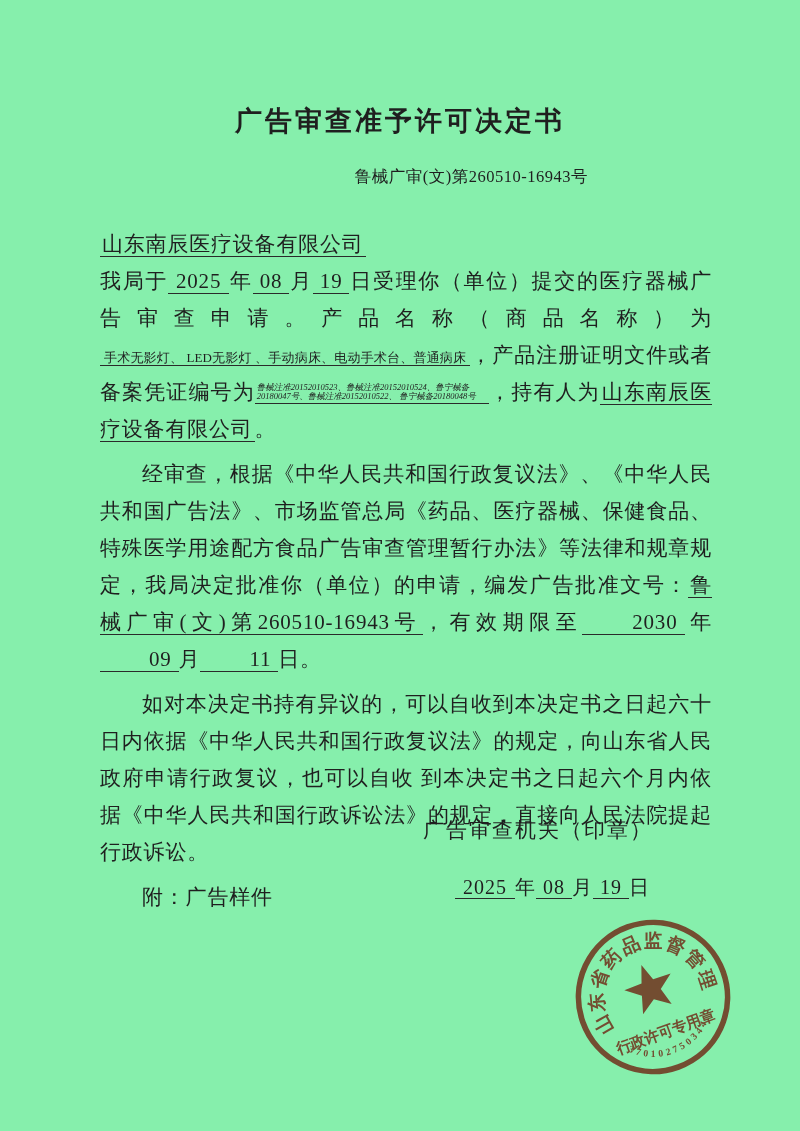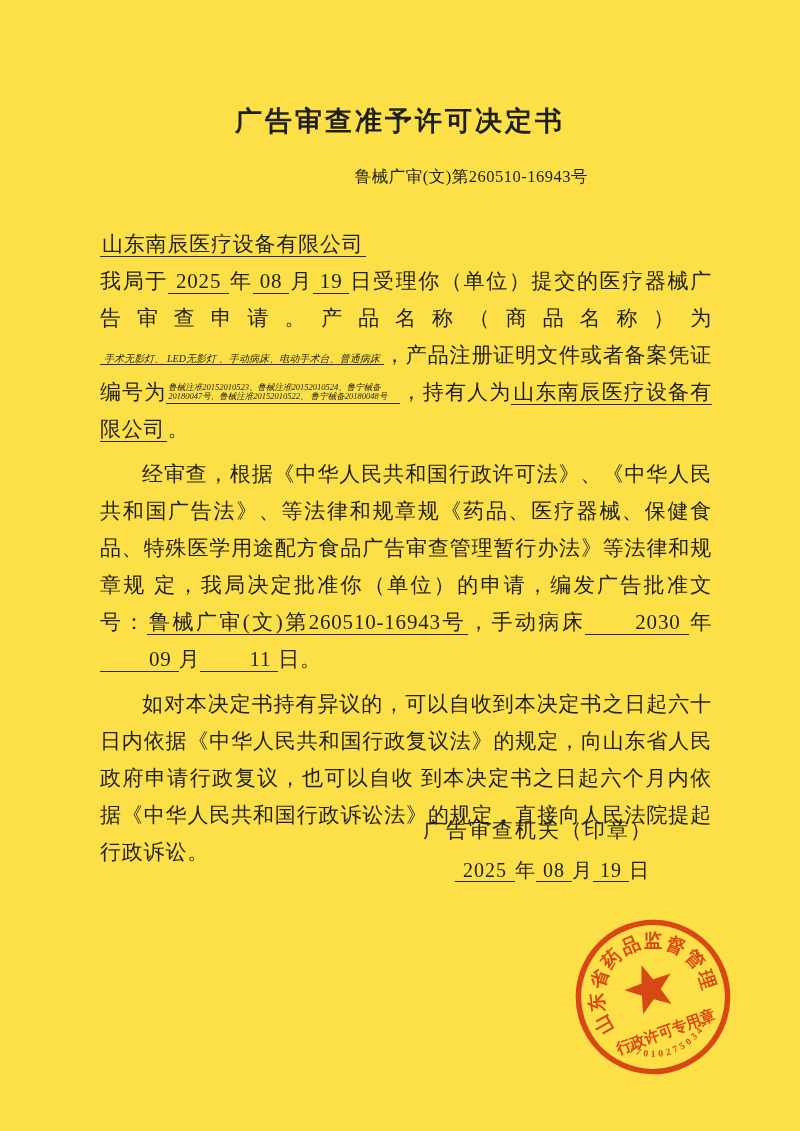--- a/index.html
+++ b/index.html
@@ -5,21 +5,21 @@
   :root {
     --ink: #1f1f1f;
     --seal-red: #d8453a;
   }
   html,body { margin:0; padding:0; background:#888; }
   .page {
     position: relative;
     width: 800px;
     height: 1131px;
     margin: 0 auto;
-    background: #fde047;
+    background: #86efac;
     font-family: "Liberation Serif", "DejaVu Serif", serif;
     color: var(--ink);
     overflow: hidden;
   }
   .title {
     position: absolute;
     top: 103px; left: 0; right: 0;
     text-align: center;
     font-size: 27px;
     font-weight: bold;
@@ -52,28 +52,27 @@
   }
   .blank {
     display: inline-block;
     border-bottom: 1.5px solid #2a2a2a;
     text-align: center;
     padding: 0 8px;
     line-height: 24px;
   }
   .blank.narrow { padding: 0 7px; }
   .small-fill {
-    font-size: 10px;
+    font-size: 13px;
     letter-spacing: 0;
     line-height: 12px;
     border-bottom: 1.5px solid #2a2a2a;
     padding: 0 4px;
     white-space: nowrap;
     vertical-align: baseline;
-    font-style: italic;
   }
   .tiny-fill {
     display: inline-block;
     width: 230px;
     font-size: 8.5px;
     letter-spacing: 0;
     line-height: 9.5px;
     border-bottom: 1.5px solid #2a2a2a;
     padding: 0 2px 1px 2px;
     vertical-align: baseline;
@@ -81,21 +80,21 @@
     font-style: italic;
   }
   .signature {
     position: absolute;
     top: 816px; left: 0; right: 0;
     font-size: 21px;
     letter-spacing: 2px;
   }
   .sig-agency { text-align: right; padding-right: 147px; }
   .sig-date {
-    margin-top: 13px;
+    margin-top: 30px;
     text-align: right;
     padding-right: 150px;
     font-size: 20px;
     letter-spacing: 1px;
   }
   .sig-date .blank { line-height: 22px; }
   .seal {
     position: absolute;
     left: 572px;
     top: 916px;
@@ -116,24 +115,25 @@
   <div class="title">广告审查准予许可决定书</div>
 
   <div class="doc-number">鲁械广审(文)第260510-16943号</div>
 
   <div class="body">
 
     <p><span class="u">山东南辰医疗设备有限公司</span></p>
 
     <p><span>我局于</span><span class="blank">2025</span><span>年</span><span class="blank narrow">08</span><span>月</span><span class="blank narrow">19</span><span>日受理你（单位）提交的医疗器械广告审查申请。产品名称（商品名称）为</span><span class="small-fill">手术无影灯、 LED无影灯 、手动病床、电动手术台、普通病床</span><span>，</span><span>产品注册证明文件或者备案凭证编号为</span><span class="tiny-fill">鲁械注准20152010523、鲁械注准20152010524、鲁宁械备20180047号、鲁械注准20152010522、 鲁宁械备20180048号</span><span>，</span><span>持有人为</span><span class="u">山东南辰医疗设备有限公司</span><span>。</span></p>
 
-    <p class="indent p-gap"><span>经审查，根据《中华人民共和国行政许可法》、《中华人民共和国广告法》、等法律和规章规《药品、医疗器械、保健食品、特殊医学用途配方食品广告审查管理暂行办法》等法律和规章规 定，我局决定批准你（单位）的申请，编发广告批准文号：</span><span class="u">鲁械广审(文)第260510-16943号</span><span>，手动病床</span><span class="blank">2030</span><span>年</span><span class="blank narrow">09</span><span>月</span><span class="blank narrow">11</span><span>日。</span></p>
+    <p class="indent p-gap"><span>经审查，根据《中华人民共和国行政复议法》、《中华人民共和国广告法》、市场监管总局《药品、医疗器械、保健食品、特殊医学用途配方食品广告审查管理暂行办法》等法律和规章规 定，我局决定批准你（单位）的申请，编发广告批准文号：</span><span class="u">鲁械广审(文)第260510-16943号</span><span>，有效期限至</span><span class="blank">2030</span><span>年</span><span class="blank narrow">09</span><span>月</span><span class="blank narrow">11</span><span>日。</span></p>
 
     <p class="indent p-gap">如对本决定书持有异议的，可以自收到本决定书之日起六十日内依据《中华人民共和国行政复议法》的规定，向山东省人民政府申请行政复议，也可以自收 到本决定书之日起六个月内依据《中华人民共和国行政诉讼法》的规定，直接向人民法院提起行政诉讼。</p>
 
+    <p class="indent p-gap">附：广告样件</p>
   </div>
 
   <div class="signature">
     <div class="sig-agency">广告审查机关（印章）</div>
     <div class="sig-date"><span class="blank">2025</span><span>年</span><span class="blank narrow">08</span><span>月</span><span class="blank narrow">19</span><span>日</span></div>
   </div>
 
   <div class="seal">
     <svg viewBox="0 0 200 200" xmlns="http://www.w3.org/2000/svg">
       <defs>

